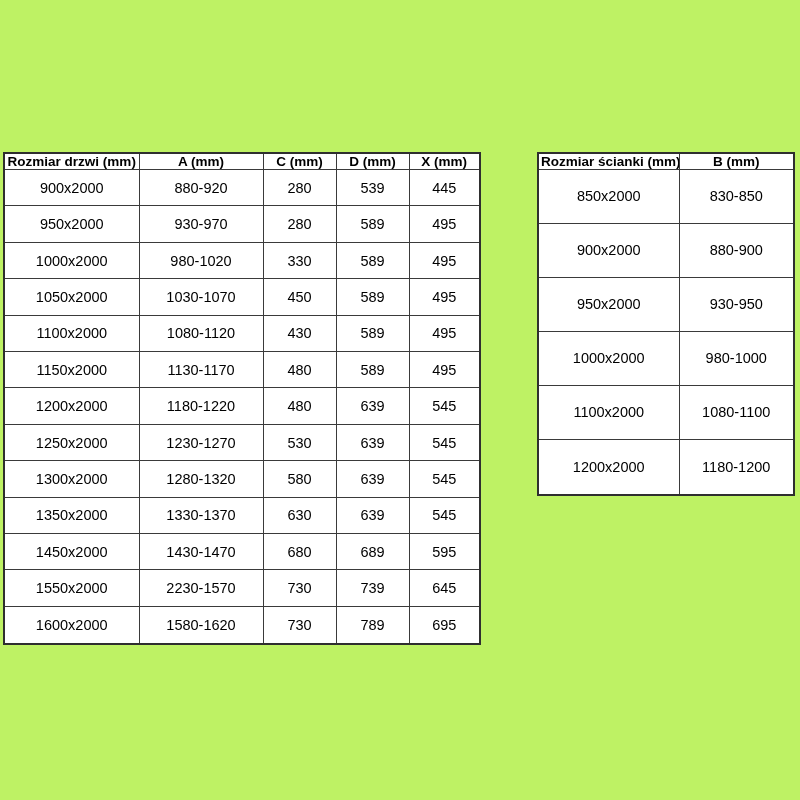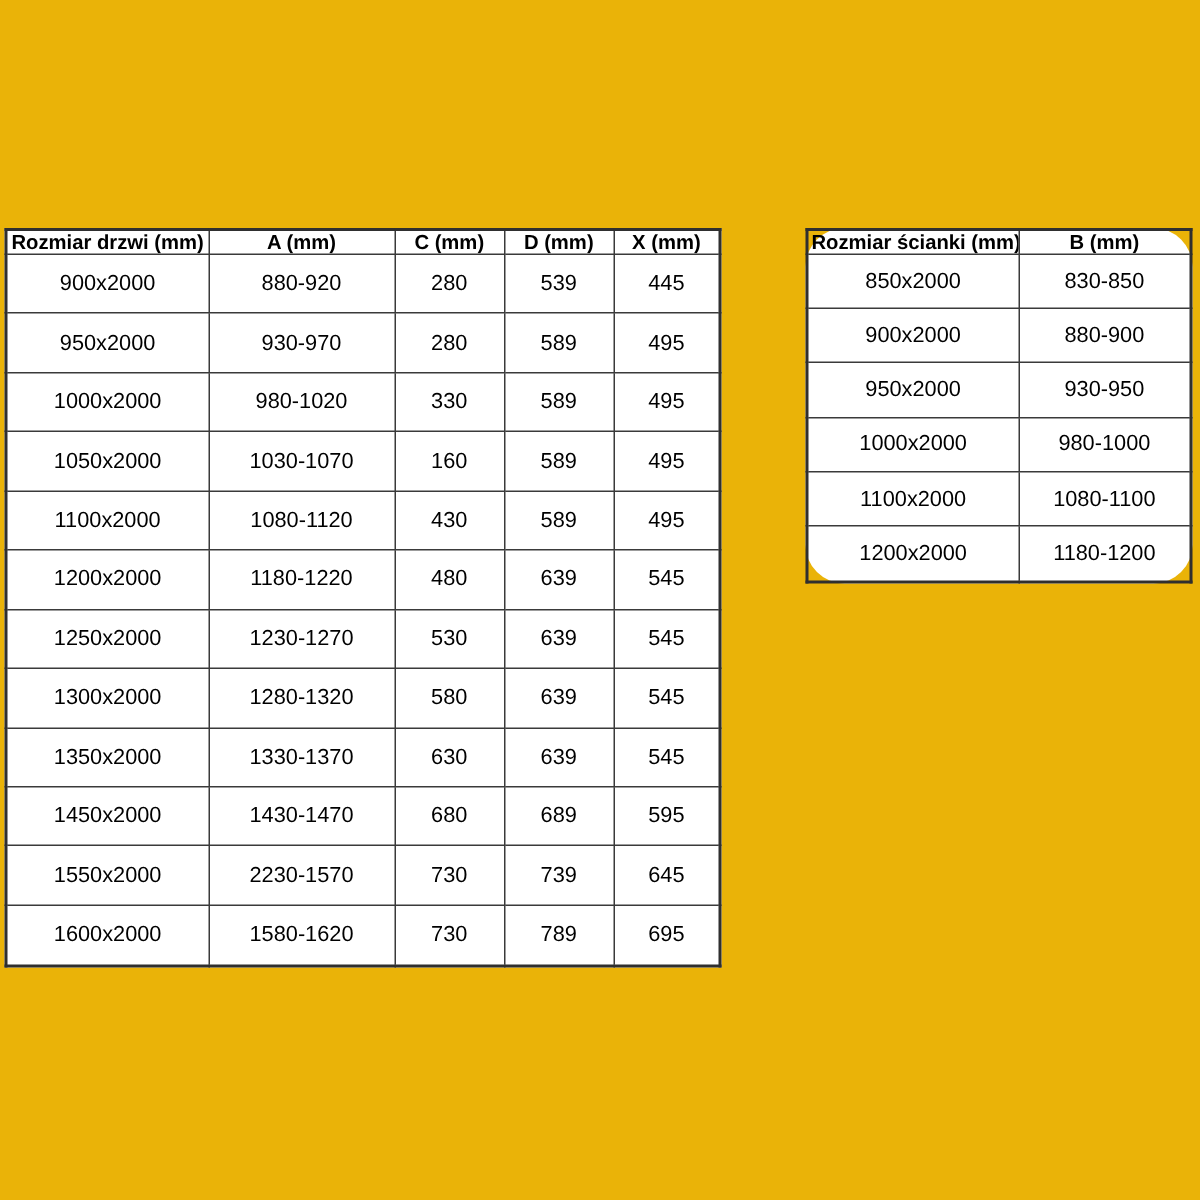--- a/index.html
+++ b/index.html
@@ -8,21 +8,21 @@
     background: #ffffff;
     width: 800px;
     height: 800px;
     font-family: "Liberation Sans", sans-serif;
     position: relative;
   }
   .page {
     position: relative;
     width: 800px;
     height: 800px;
-    background: #eab308;
+    background: #bef264;
     overflow: hidden;
   }
   table.dim-table {
     position: absolute;
     border-collapse: collapse;
     table-layout: fixed;
     border: 2px solid #2f2f2f;
     background: #ffffff;
   }
   table.dim-table th,
@@ -46,22 +46,21 @@
   #doors-table {
     left: 3px;
     top: 152px;
     width: 476px;
     height: 493px;
   }
   #walls-table {
     left: 537px;
     top: 152px;
     width: 256px;
-    height: 237px;
-    border-radius: 26px;
+    height: 344px;
   }
 </style>
 </head>
 <body>
 
 <div class="page">
 
   <table id="doors-table" class="dim-table">
     <colgroup>
       <col style="width:135px">
@@ -97,28 +96,35 @@
         <tr>
           <td>1000x2000</td>
           <td>980-1020</td>
           <td>330</td>
           <td>589</td>
           <td>495</td>
         </tr>
         <tr>
           <td>1050x2000</td>
           <td>1030-1070</td>
-          <td>160</td>
+          <td>450</td>
           <td>589</td>
           <td>495</td>
         </tr>
         <tr>
           <td>1100x2000</td>
           <td>1080-1120</td>
           <td>430</td>
+          <td>589</td>
+          <td>495</td>
+        </tr>
+        <tr>
+          <td>1150x2000</td>
+          <td>1130-1170</td>
+          <td>480</td>
           <td>589</td>
           <td>495</td>
         </tr>
         <tr>
           <td>1200x2000</td>
           <td>1180-1220</td>
           <td>480</td>
           <td>639</td>
           <td>545</td>
         </tr>

